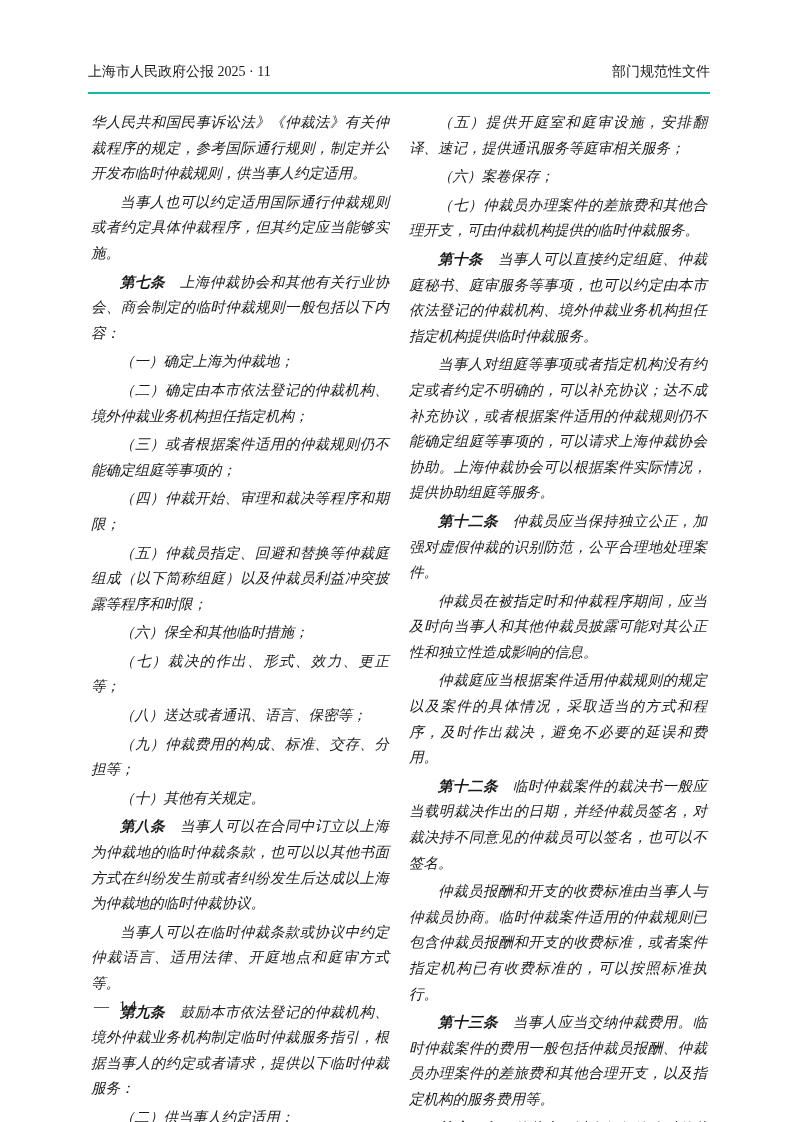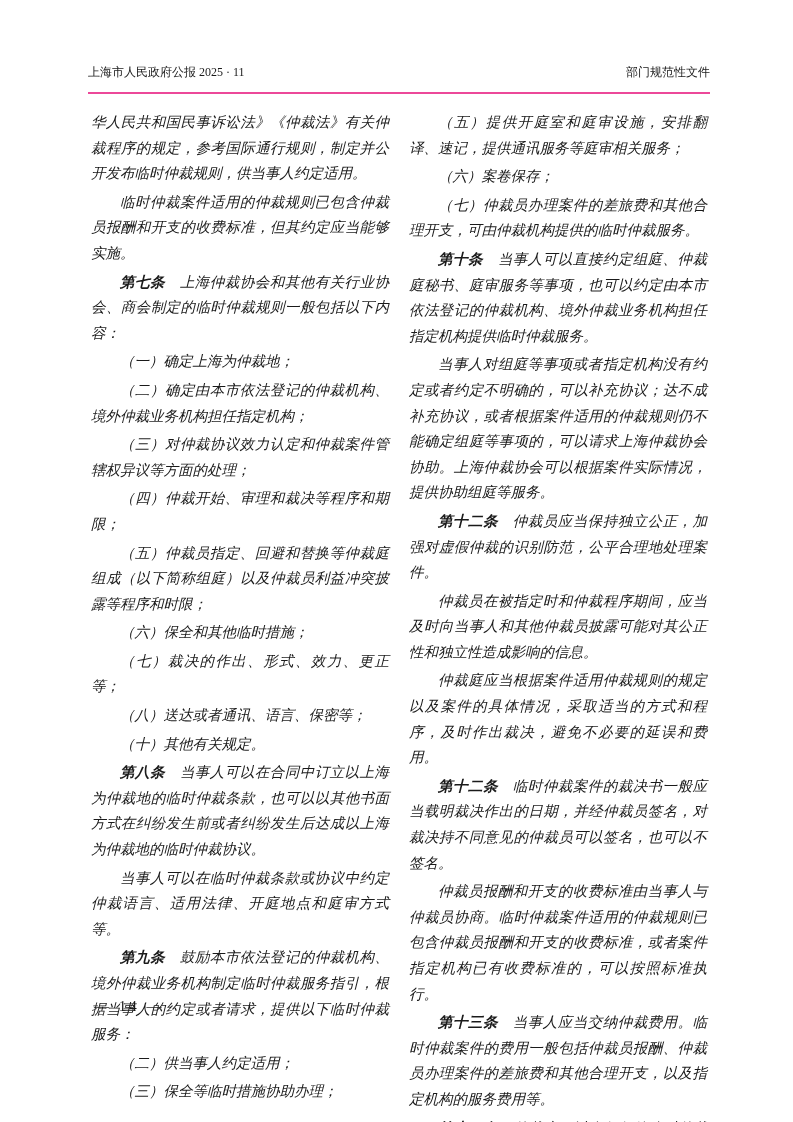--- a/index.html
+++ b/index.html
@@ -16,24 +16,24 @@
   .content {
     position: absolute;
     left: 88px;
     top: 62px;
     width: 622px;
   }
   .header-bar {
     display: flex;
     justify-content: space-between;
     align-items: baseline;
-    font-size: 12px;
+    font-size: 14px;
     line-height: 20px;
     padding-bottom: 10px;
-    border-bottom: 2px solid #ec4899;
+    border-bottom: 2px solid #14b8a6;
   }
   .columns {
     display: flex;
     gap: 14px;
     margin-top: 13px;
   }
   .col {
     width: 304px;
     font-size: 14.5px;
     line-height: 25.6px;
@@ -56,30 +56,31 @@
 
 <div class="page">
   <div class="content">
     <div class="header-bar">
       <span>上海市人民政府公报 2025 · 11</span>
       <span>部门规范性文件</span>
     </div>
     <div class="columns">
       <div class="col">
           <p class="para">华人民共和国民事诉讼法》《仲裁法》有关仲裁程序的规定，参考国际通行规则，制定并公开发布临时仲裁规则，供当事人约定适用。</p>
-          <p class="para indent">临时仲裁案件适用的仲裁规则已包含仲裁员报酬和开支的收费标准，但其约定应当能够实施。</p>
+          <p class="para indent">当事人也可以约定适用国际通行仲裁规则或者约定具体仲裁程序，但其约定应当能够实施。</p>
           <p class="para indent"><b>第七条</b>　上海仲裁协会和其他有关行业协会、商会制定的临时仲裁规则一般包括以下内容：</p>
           <p class="para indent">（一）确定上海为仲裁地；</p>
           <p class="para indent">（二）确定由本市依法登记的仲裁机构、境外仲裁业务机构担任指定机构；</p>
-          <p class="para indent">（三）对仲裁协议效力认定和仲裁案件管辖权异议等方面的处理；</p>
+          <p class="para indent">（三）或者根据案件适用的仲裁规则仍不能确定组庭等事项的；</p>
           <p class="para indent">（四）仲裁开始、审理和裁决等程序和期限；</p>
           <p class="para indent">（五）仲裁员指定、回避和替换等仲裁庭组成（以下简称组庭）以及仲裁员利益冲突披露等程序和时限；</p>
           <p class="para indent">（六）保全和其他临时措施；</p>
           <p class="para indent">（七）裁决的作出、形式、效力、更正等；</p>
           <p class="para indent">（八）送达或者通讯、语言、保密等；</p>
+          <p class="para indent">（九）仲裁费用的构成、标准、交存、分担等；</p>
           <p class="para indent">（十）其他有关规定。</p>
           <p class="para indent"><b>第八条</b>　当事人可以在合同中订立以上海为仲裁地的临时仲裁条款，也可以以其他书面方式在纠纷发生前或者纠纷发生后达成以上海为仲裁地的临时仲裁协议。</p>
           <p class="para indent">当事人可以在临时仲裁条款或协议中约定仲裁语言、适用法律、开庭地点和庭审方式等。</p>
           <p class="para indent"><b>第九条</b>　鼓励本市依法登记的仲裁机构、境外仲裁业务机构制定临时仲裁服务指引，根据当事人的约定或者请求，提供以下临时仲裁服务：</p>
           <p class="para indent">（二）供当事人约定适用；</p>
           <p class="para indent">（三）保全等临时措施协助办理；</p>
         </div>
       <div class="col">
           <p class="para indent">（五）提供开庭室和庭审设施，安排翻译、速记，提供通讯服务等庭审相关服务；</p>
           <p class="para indent">（六）案卷保存；</p>

